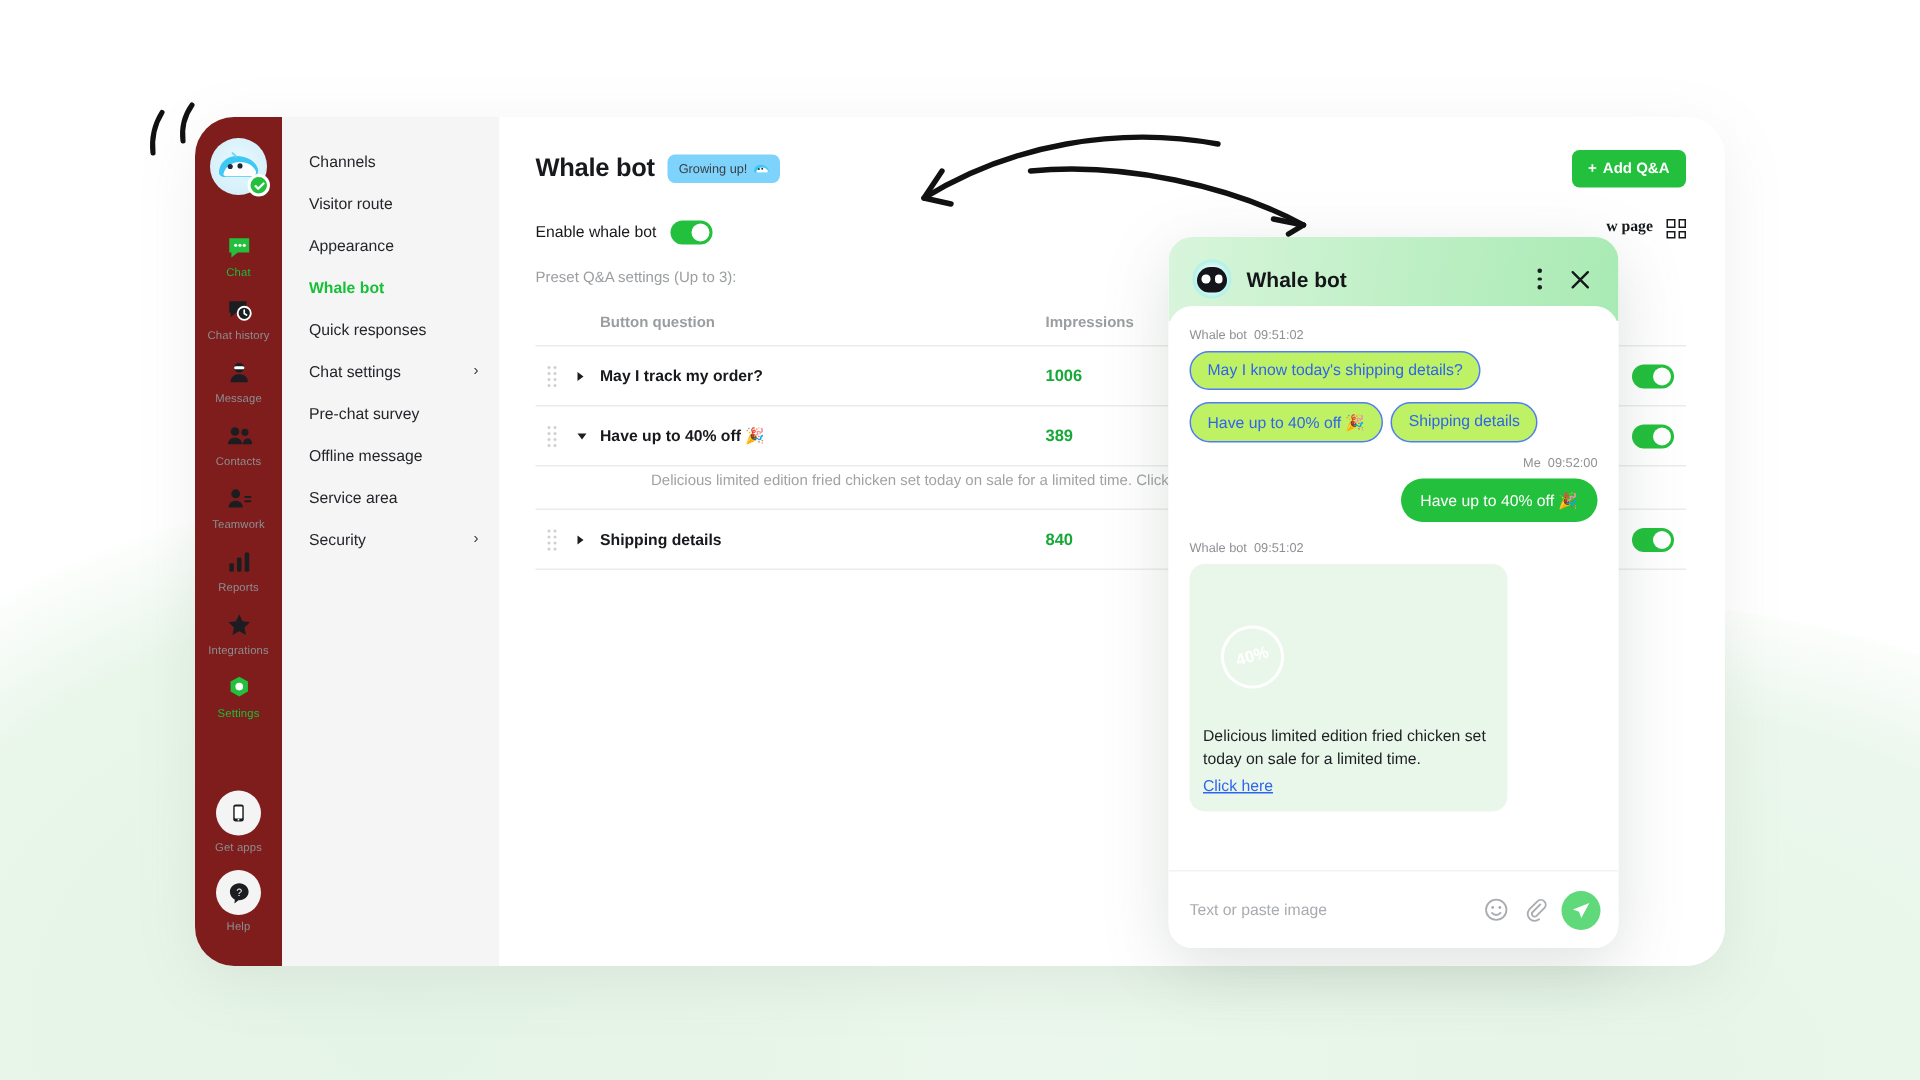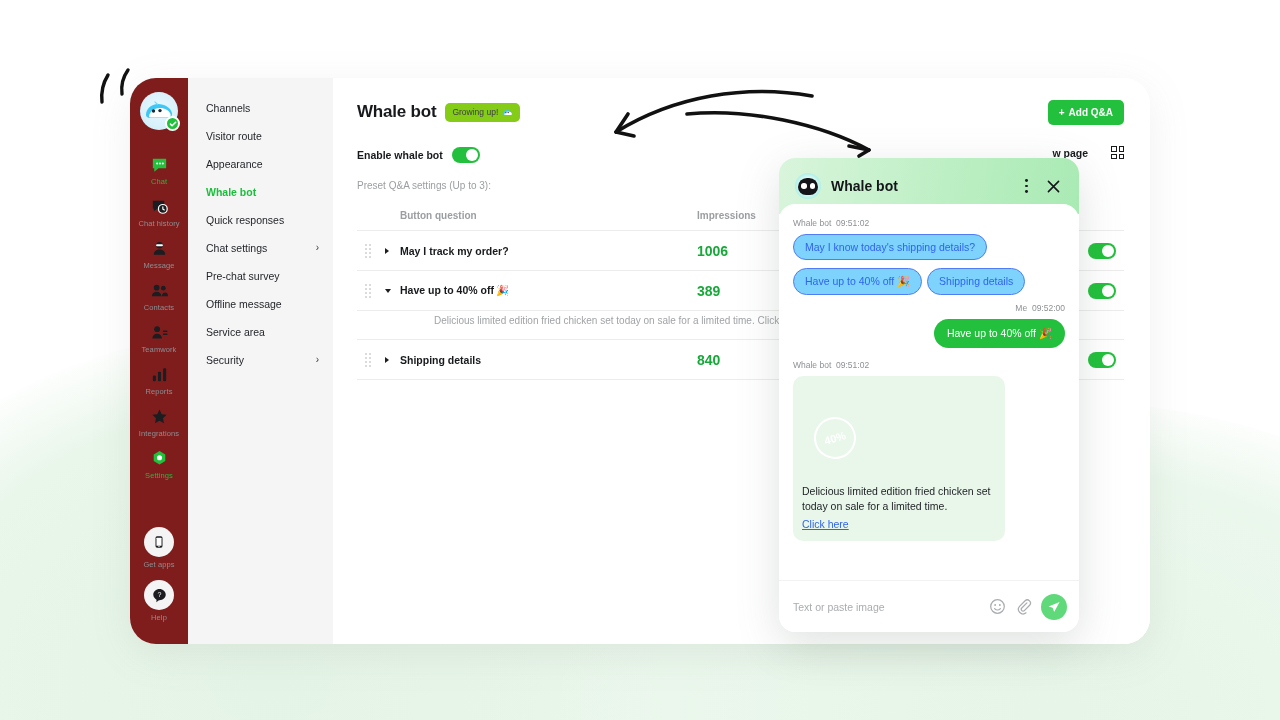--- a/index.html
+++ b/index.html
@@ -82,35 +82,35 @@
     cursor: pointer; font-weight: 400;
   }
   .sub-item.active { color: #18c038; font-weight: bold; }
   .sub-chev { color: #3a3c40; font-size: 10px; line-height: 1; }
 
   
   .main { flex: 1; background: #fff; position: relative; padding: 24px 26px 0 24px; }
   .title-row { display: flex; align-items: center; gap: 9px; }
   .page-title { font-size: 17px; font-weight: bold; color: #17191c; letter-spacing: -.2px; }
   .badge-grow {
-    background: #84cc16; border-radius: 5px; padding: 3px 6px 3px 7px;
+    background: #7dd3fc; border-radius: 5px; padding: 3px 6px 3px 7px;
     font-size: 8.5px; color: #3b3d41; display: flex; align-items: center; gap: 3px;
   }
   .badge-whale { width: 13px; height: 13px; }
 
   .add-btn {
     position: absolute; right: 26px; top: 22px;
     background: #22c03c; color: #fff; border: none; border-radius: 5px;
     font-size: 10px; font-weight: bold; padding: 7px 11px;
     display: flex; align-items: center; gap: 4px; cursor: pointer;
     font-family: "Liberation Sans", sans-serif;
   }
 
   .enable-row { display: flex; align-items: center; gap: 9px; margin-top: 25px; }
-  .enable-lbl { font-size: 10.5px; font-weight: bold; color: #17191c; }
+  .enable-lbl { font-size: 10.5px; font-weight: normal; color: #17191c; }
   .toggle {
     width: 28px; height: 16px; border-radius: 9px; background: #22c03c;
     position: relative; cursor: pointer; flex-shrink: 0;
   }
   .toggle .knob {
     position: absolute; right: 2px; top: 2px; width: 12px; height: 12px;
     background: #fff; border-radius: 50%;
   }
   .preset-lbl { margin-top: 17px; font-size: 10px; color: #9b9ea1; }
 
@@ -134,28 +134,28 @@
     display: grid; grid-template-columns: 2px 2px; gap: 2px 2px;
   }
   .drag i { width: 2px; height: 2px; background: #cdcfd2; border-radius: 50%; display: block; }
   .caret {
     position: absolute; left: 28px; top: 50%; transform: translateY(-50%);
     width: 0; height: 0; cursor: pointer;
   }
   .caret.closed { border-left: 4.5px solid #1c1e21; border-top: 3.5px solid transparent; border-bottom: 3.5px solid transparent; }
   .caret.open { border-top: 4.5px solid #1c1e21; border-left: 3.5px solid transparent; border-right: 3.5px solid transparent; }
   .q-txt { width: 340px; padding-left: 43px; font-size: 10.5px; font-weight: bold; color: #17191c; }
-  .i-txt { width: 120px; font-size: 14px; font-weight: bold; color: #18a83a; }
+  .i-txt { width: 120px; font-size: 11px; font-weight: bold; color: #18a83a; }
   .t-cell { flex: 1; display: flex; justify-content: flex-end; padding-right: 8px; }
 
   
   .preview-row {
     position: absolute; right: 26px; top: 68px;
-    display: flex; align-items: flex-end; gap: 23px;
-    font-size: 10.5px; color: #17191c; font-weight: bold;
+    display: flex; align-items: flex-start; gap: 9px;
+    font-size: 10.5px; color: #17191c; font-weight: bold; font-family: Liberation Serif, serif;
   }
   .qr { width: 13px; height: 13px; display: grid; grid-template-columns: 1fr 1fr; grid-template-rows: 1fr 1fr; gap: 2px; }
   .qr i { border: 1.4px solid #17191c; display: block; }
 
   
   .doodles { position: absolute; left: 0; top: 0; width: 1280px; height: 720px; pointer-events: none; }
 
   
   .chat {
     position: absolute; left: 779px; top: 158px;
@@ -188,21 +188,21 @@
   .chat-body {
     flex: 1; background: #fff; border-radius: 16px 16px 0 0;
     margin-top: -10px; padding: 14px 14px 0; position: relative; z-index: 3;
     overflow: hidden;
   }
   .meta { font-size: 8.5px; color: #8d9094; margin-bottom: 6px; }
   .meta.right { text-align: right; }
   .qr-btn {
     display: inline-block; border: 1px solid #4f7cf7; border-radius: 14px;
     color: #2f64ee; font-size: 10.5px; padding: 6px 11px; margin: 0 5px 8px 0;
-    cursor: pointer; background: #7dd3fc;
+    cursor: pointer; background: #bef264;
   }
   .me-bubble {
     display: inline-block; background: #22c03c; color: #fff; font-size: 10.5px;
     padding: 8px 13px; border-radius: 16px;
   }
   .me-row { text-align: right; margin-bottom: 12px; }
   .card {
     background: #e9f7ea; border-radius: 10px; padding: 9px; width: 212px;
   }
   .card-img {

